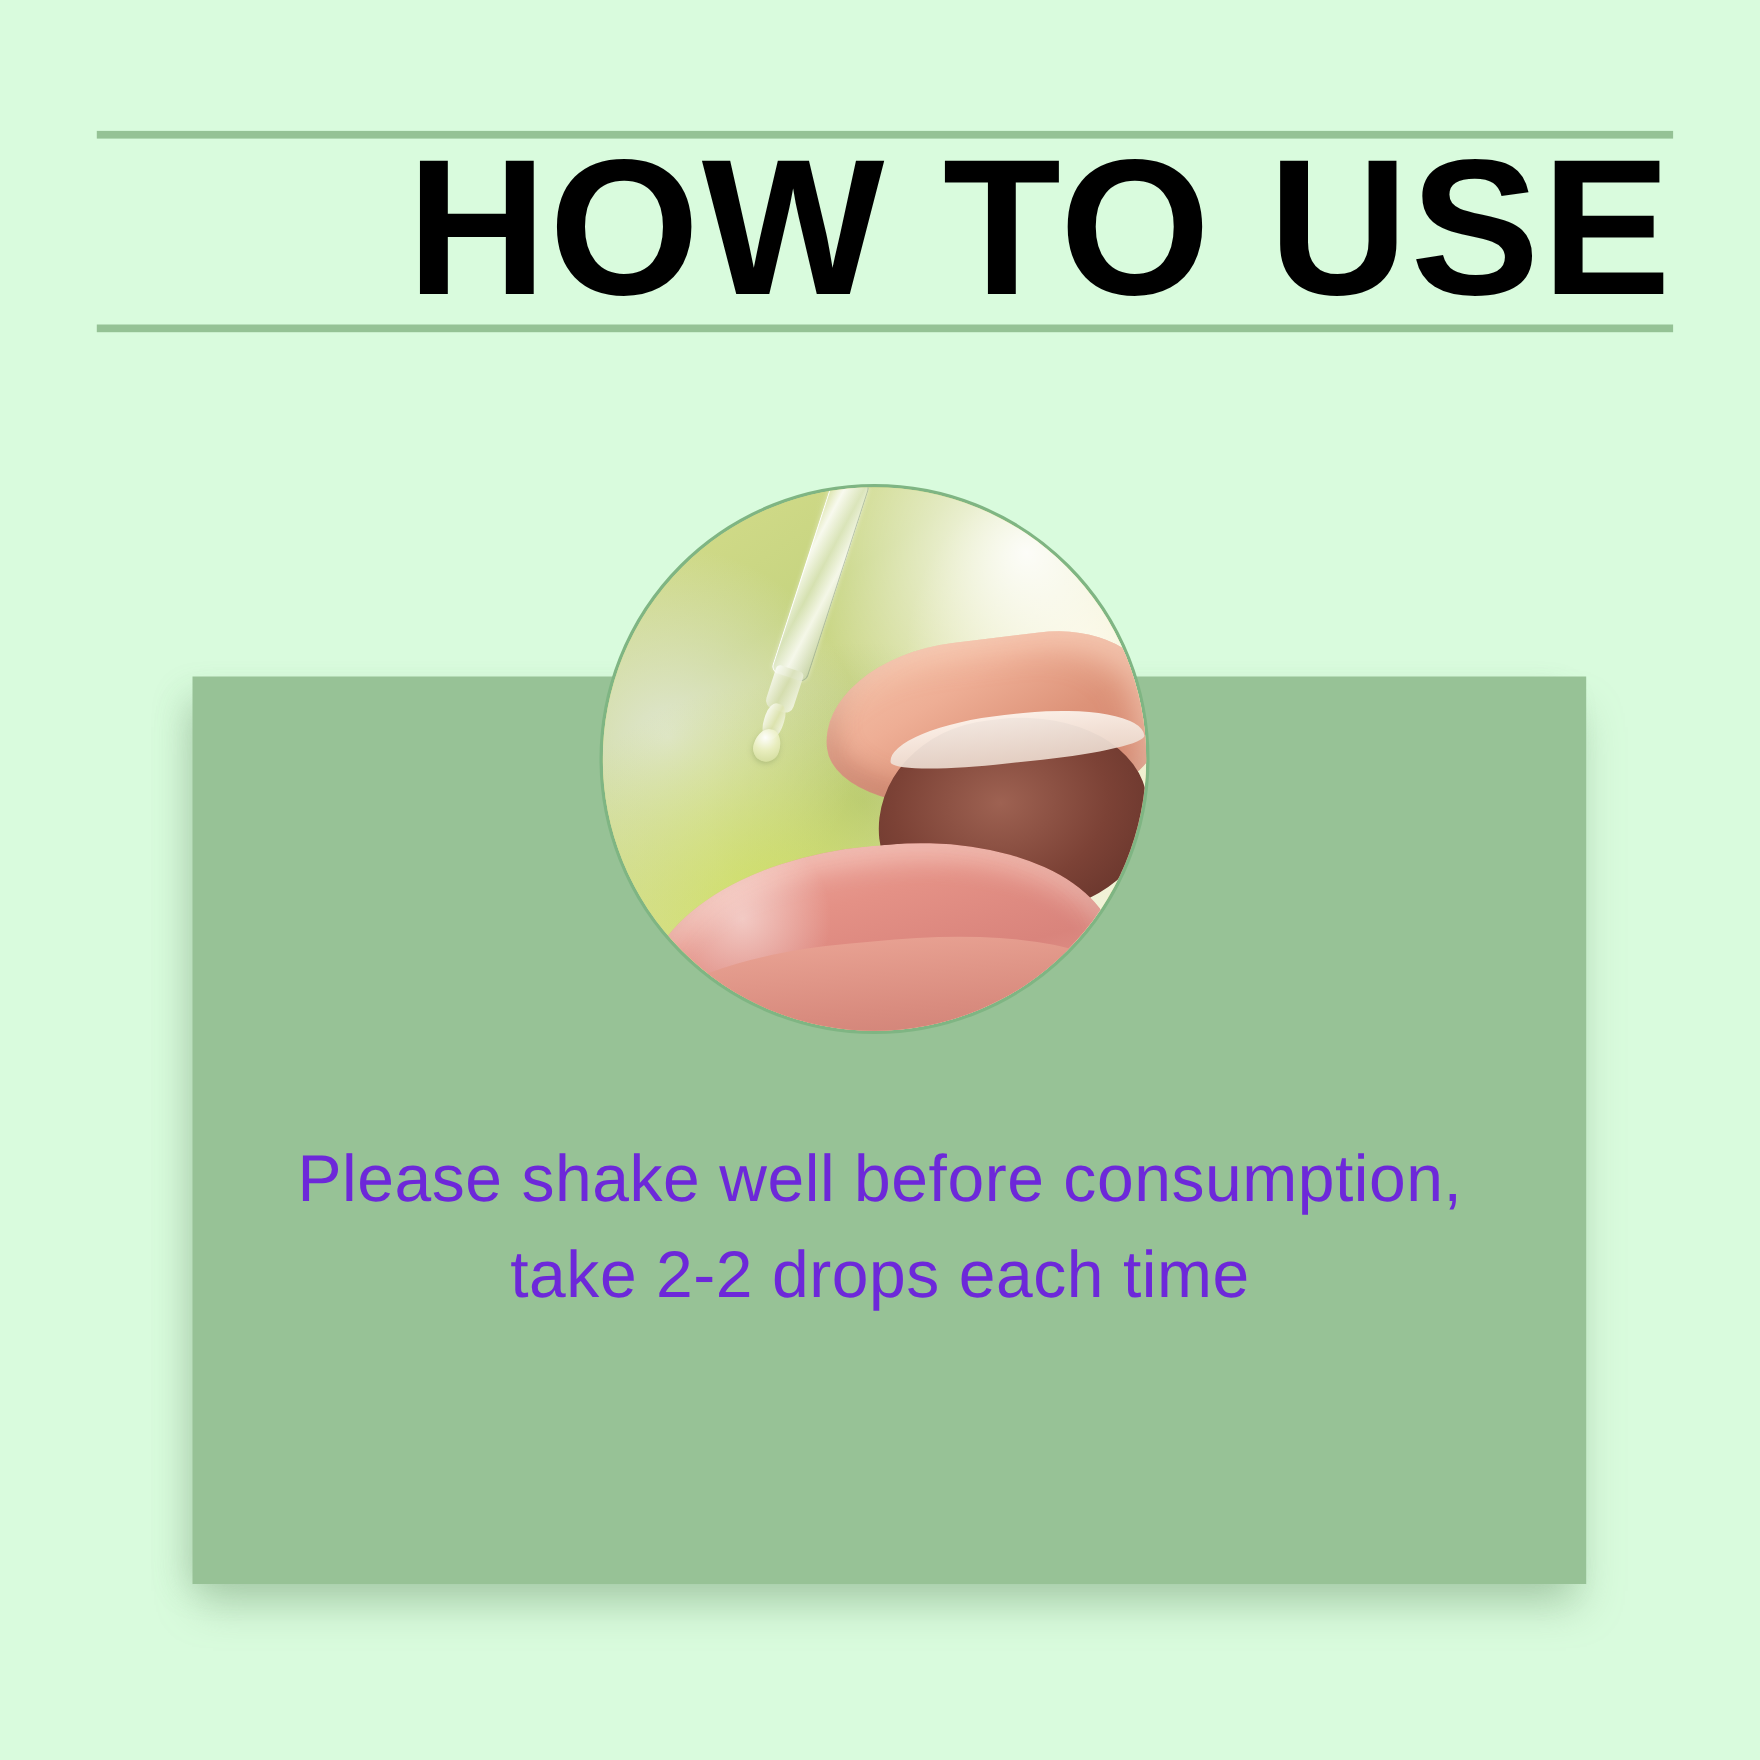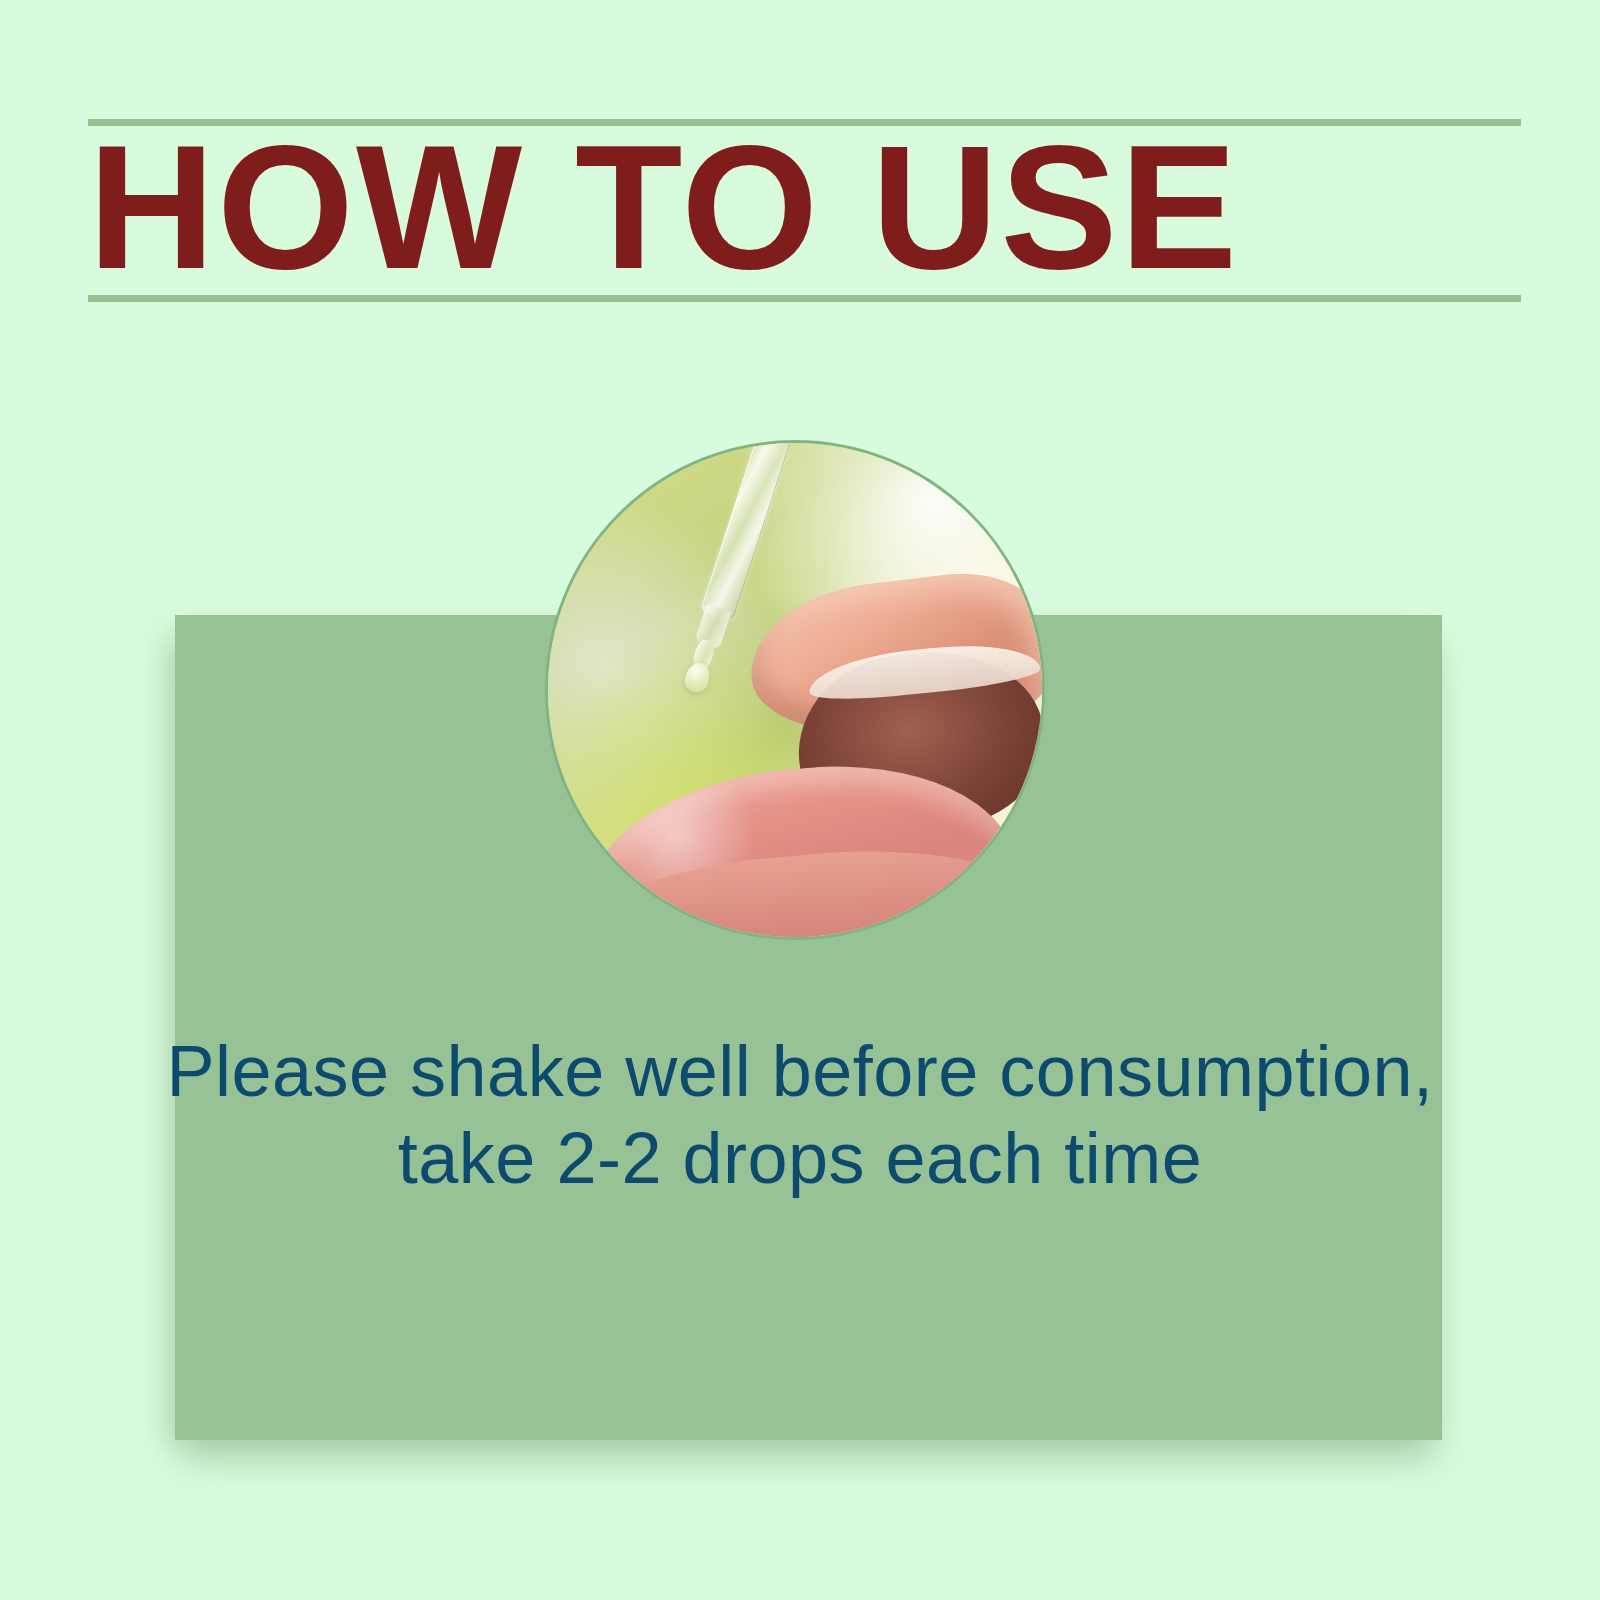--- a/index.html
+++ b/index.html
@@ -26,27 +26,27 @@
     background:#95c295;
   }
   .rule.top { top:0; }
   .rule.bottom { bottom:0; }
 
   #page-title {
     position:absolute;
     left:0; right:0;
     top:50%;
     transform:translateY(-52%);
-    text-align:left;
+    text-align:right;
     font-family:"Liberation Sans Narrow","Liberation Sans",sans-serif;
     font-size:176px;
     font-weight:bold;
     line-height:1;
     letter-spacing:2px;
-    color:#7f1d1d;
+    color:#000000;
     white-space:nowrap;
   }
 
   
   #info-card {
     position:absolute;
     left:175px; top:615px;
     width:1267px; height:825px;
     background:#97c296;
     box-shadow:0 26px 36px -6px rgba(120,160,120,0.40),
@@ -181,23 +181,23 @@
       rgba(206,216,150,0.9) 100%);
     box-shadow:0 2px 5px rgba(150,165,110,0.5);
   }
 
   
   #instruction-text {
     position:absolute;
     left:0; right:0;
     top:1028px;
     text-align:center;
-    color:#0c4a6e;
+    color:#6d28d9;
     font-family:"Liberation Sans Narrow","Liberation Sans",sans-serif;
-    font-size:72px;
+    font-size:60px;
     font-weight:300;
     line-height:87px;
     letter-spacing:0.5px;
   }
   #instruction-text .line { display:block; white-space:nowrap; }
 </style>
 </head>
 <body>
 
 <div id="header">

